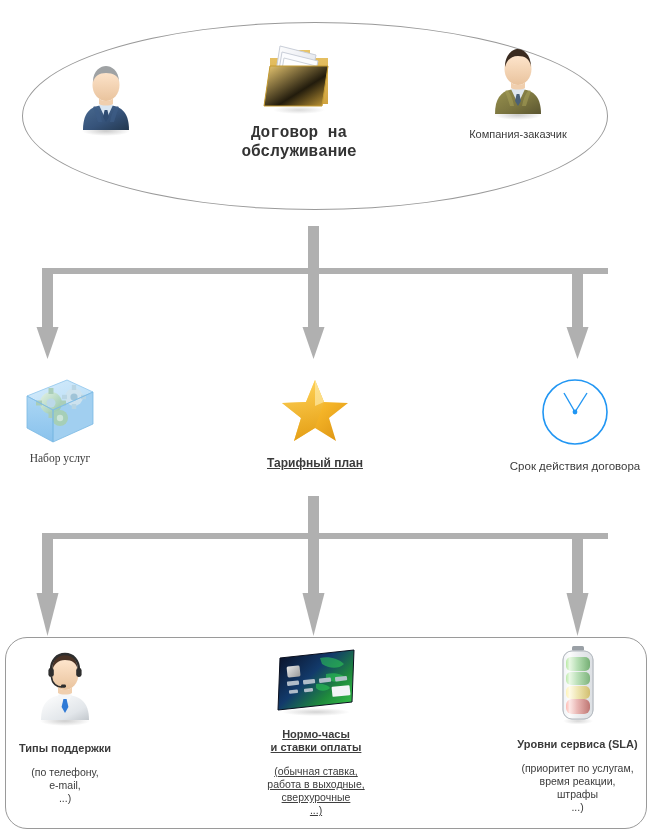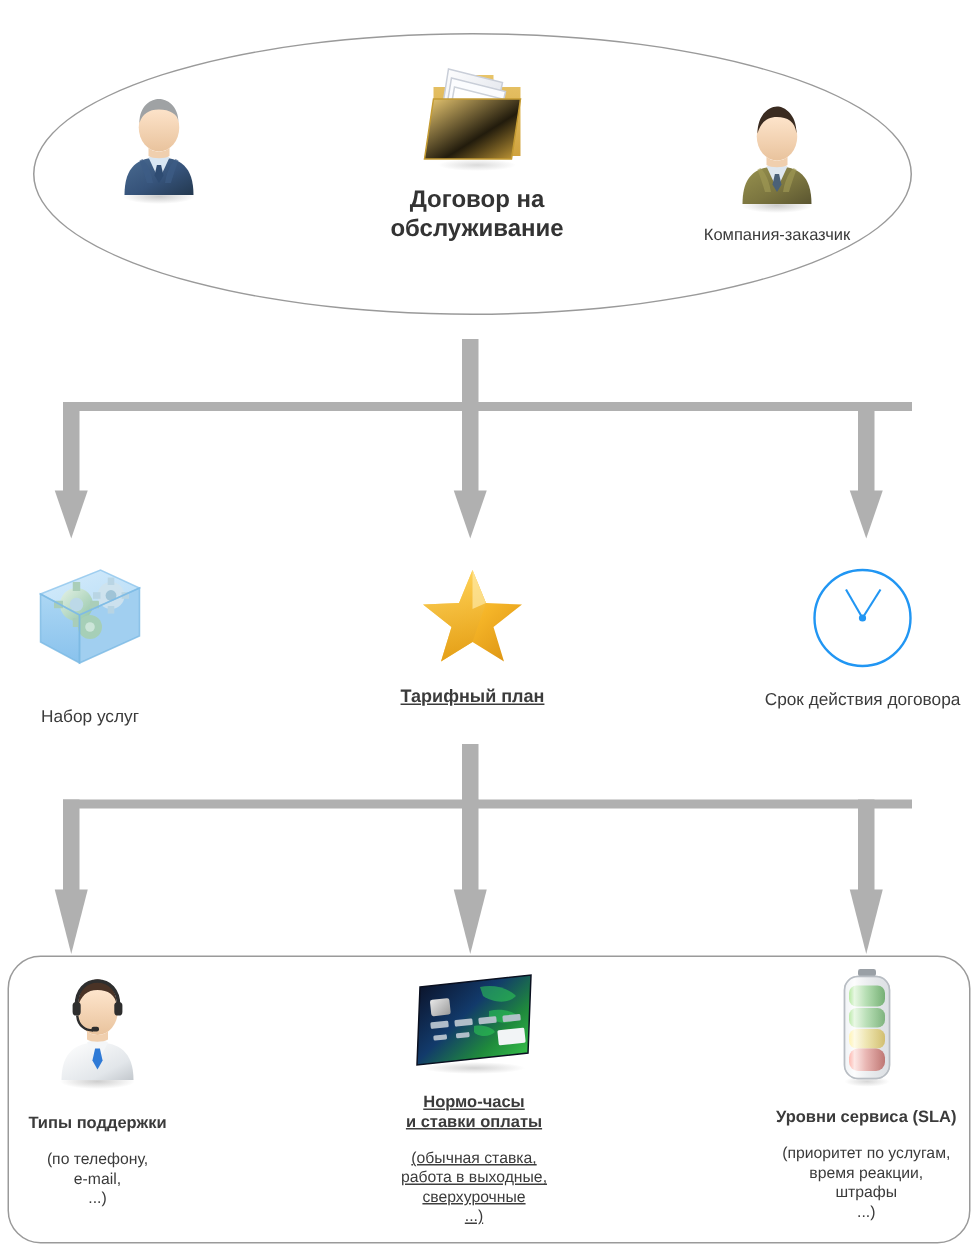--- a/index.html
+++ b/index.html
@@ -97,21 +97,21 @@
         <path d="M29.6 52 L32.4 52 L34 59 L31 64 L28 59 Z" fill="#2f4c72"></path>
         <path d="M20 48 C24 52 26 58 27 64 L23 64 C21 57 19 52 18 49 Z" fill="#3d5d86" opacity=".7"></path>
         <path d="M42 48 C38 52 36 58 35 64 L39 64 C41 57 43 52 44 49 Z" fill="#3d5d86" opacity=".7"></path>
         <ellipse cx="31" cy="27" rx="13.5" ry="16" fill="url(#skinA)"></ellipse>
         <path d="M18 24 C18 12 26 8 31 8 C36 8 44 12 44 24 C44 18 38 15 31 15 C24 15 20 18 18 24 Z" fill="#9fa2a4"></path>
         <path d="M24 40 C26 44 36 44 38 40 L38 46 C35 48 27 48 24 46 Z" fill="#f0cfae"></path>
       </svg>
     </span>
   </div>
 
-  <div class="node" style="left:236px;top:36px;width:164px;">
+  <div class="node" style="left:217px;top:36px;width:164px;font-family:Liberation Mono, monospace;">
     <span class="icon-wrap">
       <svg width="82" height="80" viewBox="0 0 82 80">
         <defs>
           <linearGradient id="folderBack" x1="0" y1="0" x2="0" y2="1">
             <stop offset="0%" stop-color="#e8c468"></stop>
               <stop offset="100%" stop-color="#d0a33f"></stop>
           </linearGradient>
           <linearGradient id="folderFront" x1="0" y1="0" x2="1" y2="1">
             <stop offset="0%" stop-color="#f0d07a"></stop>
               <stop offset="60%" stop-color="#ddb košt"></stop>
@@ -135,21 +135,21 @@
         </g>
         <path d="M12 30 L70 30 L64 70 L6 70 Z" fill="#e2b753"></path>
         <path d="M12 30 L70 30 L64 70 L6 70 Z" fill="url(#folderFront)" opacity=".85"></path>
         <path d="M12 30 L70 30 L64 70 L6 70 Z" fill="none" stroke="#c49b33" stroke-width="1"></path>
       </svg>
     </span>
     <div class="title-center" style="margin-top:3px;">Договор на
 обслуживание</div>
   </div>
 
-  <div class="node" style="left:428px;top:64px;width:180px;">
+  <div class="node" style="left:428px;top:42px;width:180px;">
     <span class="icon-wrap">
       <svg width="62" height="78" viewBox="0 0 62 78">
         <defs>
           <linearGradient id="suitOlive" x1="0" y1="0" x2="1" y2="1">
             <stop offset="0%" stop-color="#98924f"></stop>
               <stop offset="55%" stop-color="#7c7640"></stop>
               <stop offset="100%" stop-color="#5a5530"></stop>
           </linearGradient>
           <linearGradient id="skinB" x1="0" y1="0" x2="0" y2="1">
             <stop offset="0%" stop-color="#ffe7cf"></stop>
@@ -212,21 +212,21 @@
               <rect x="60" y="18.8" width="5" height="4.4"></rect>
           </g>
           <circle cx="39" cy="42" r="8" fill="#a7cfb4"></circle>
           <circle cx="39" cy="42" r="3.2" fill="#cfe7d8"></circle>
         </g>
         <polygon points="6,20 46,4 72,16 32,34" fill="none" stroke="#8ec6ec" stroke-width="1" opacity=".8"></polygon>
         <polygon points="6,20 32,34 32,66 6,52" fill="none" stroke="#7bb9e4" stroke-width="1" opacity=".8"></polygon>
         <polygon points="32,34 72,16 72,48 32,66" fill="none" stroke="#7bb9e4" stroke-width="1" opacity=".8"></polygon>
       </svg>
     </span>
-    <div class="lbl lbl-plain" style="margin-top:19px;font-size:11.5px;">Набор услуг</div>
+    <div class="lbl lbl-plain" style="margin-top:0;font-size:11.5px;font-family:Liberation Serif, serif;">Набор услуг</div>
   </div>
 
   <div class="node" style="left:253px;top:376px;width:124px;">
     <span class="icon-wrap">
       <svg width="72" height="70" viewBox="0 0 72 70">
         <defs>
           <linearGradient id="starG1" x1="0" y1="0" x2="1" y2="1">
             <stop offset="0%" stop-color="#ffe07a"></stop>
               <stop offset="55%" stop-color="#f5b528"></stop>
               <stop offset="100%" stop-color="#d98f10"></stop>

